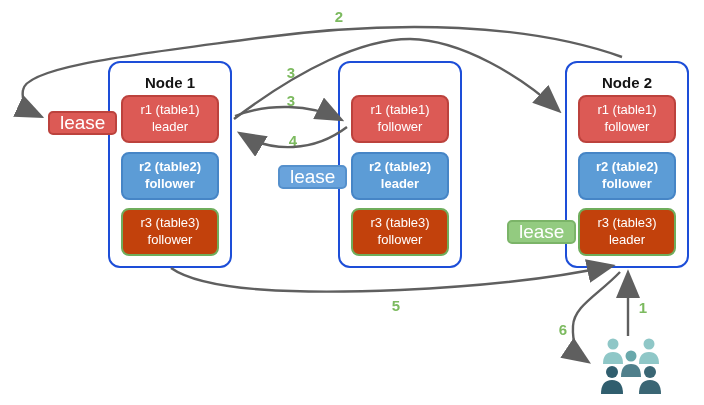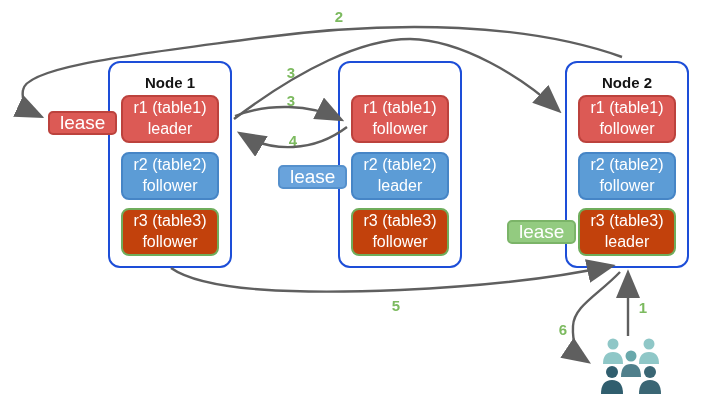--- a/index.html
+++ b/index.html
@@ -13,24 +13,24 @@
     border: 2px solid #1d4ed8; border-radius: 12px;
   }
   .node-title {
     margin-top: 11px; text-align: center; font-weight: bold;
     font-size: 15px; color: #141414;
   }
   .replica {
     position: absolute; left: 11px; width: 98px; height: 48px;
     border-radius: 8px; border: 2px solid; color: #ffffff;
     display: flex; flex-direction: column; align-items: center; justify-content: center;
-    font-size: 16px; line-height: 1.3; text-align: center;
+    font-size: 13px; line-height: 1.3; text-align: center;
   }
   .replica.pos1 { top: 32px; }
-  .replica.pos2 { top: 89px; }
+  .replica.pos2 { top: 89px; font-weight: bold; }
   .replica.pos3 { top: 145px; }
   .red   { background: #DC5A55; border-color: #BC423D; }
   .blue  { background: #5C9CD6; border-color: #4685C6; }
   .green { background: #c2410c; border-color: #6FAD5C; }
   .lease {
     position: absolute; color: #ffffff; font-size: 19px; line-height: 18px;
     padding: 1px 10px; border-radius: 5px; border: 2px solid;
   }
   .lease.lred   { background: #DC5A55; border-color: #BC423D; left: 48px;  top: 111px; }
   .lease.lblue  { background: #69A3DC; border-color: #5590CC; left: 278px; top: 165px; }

